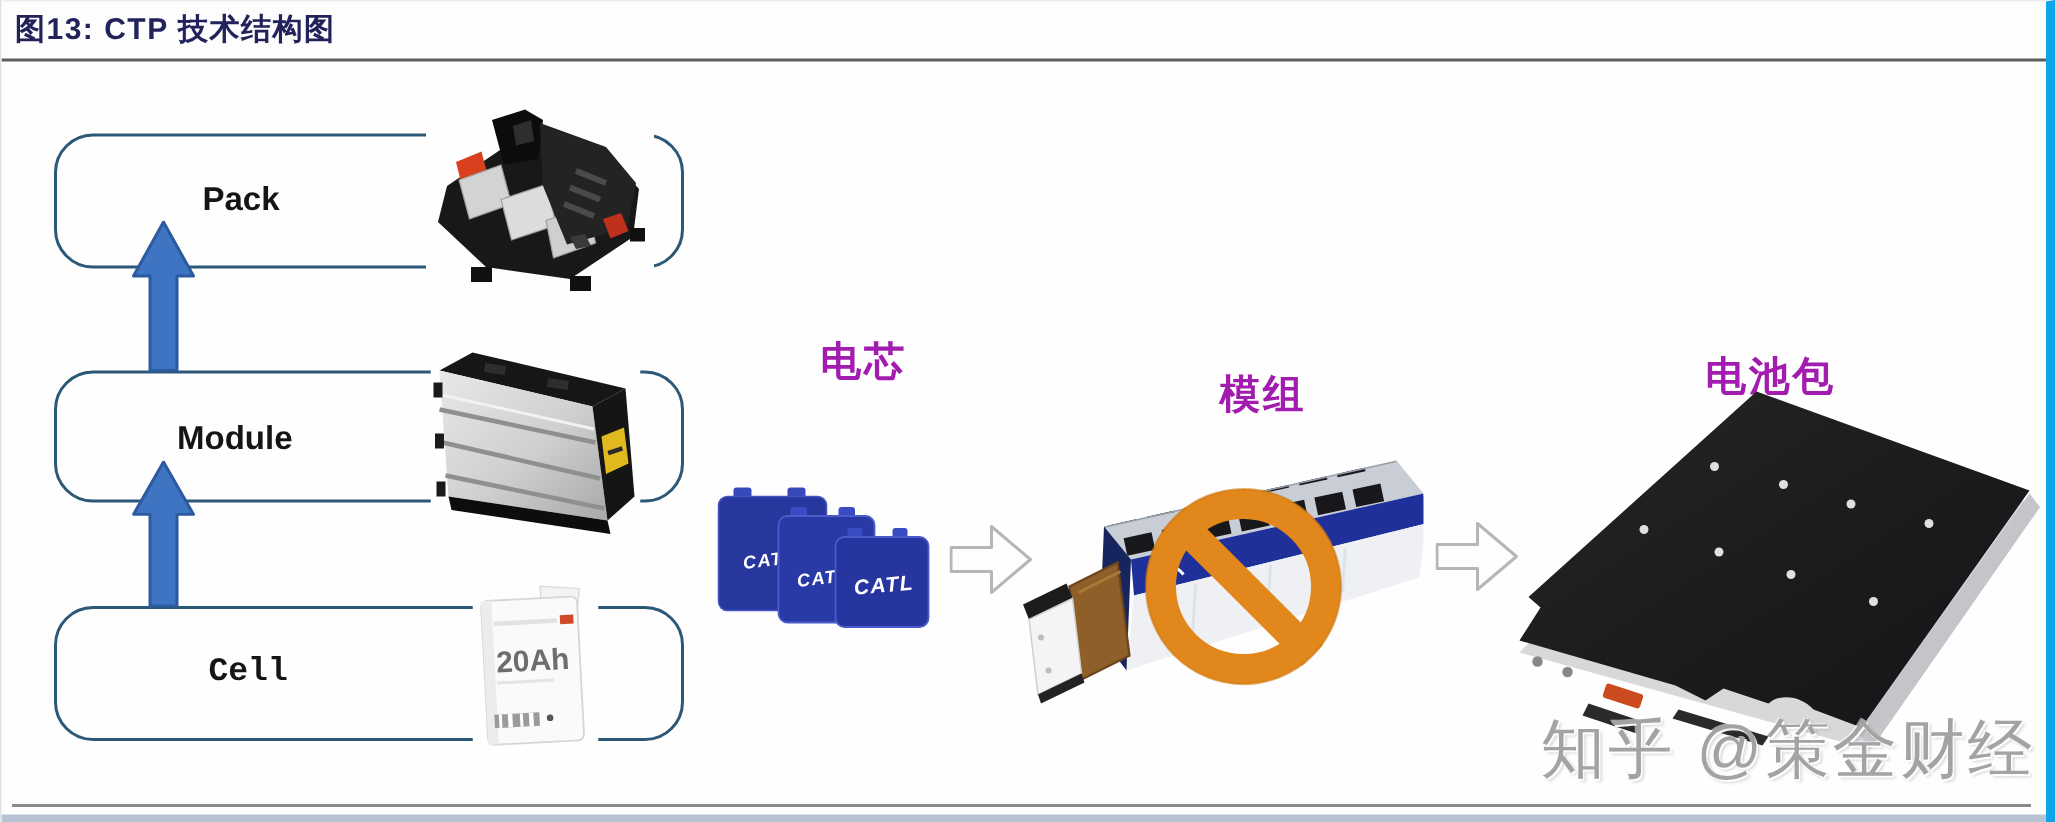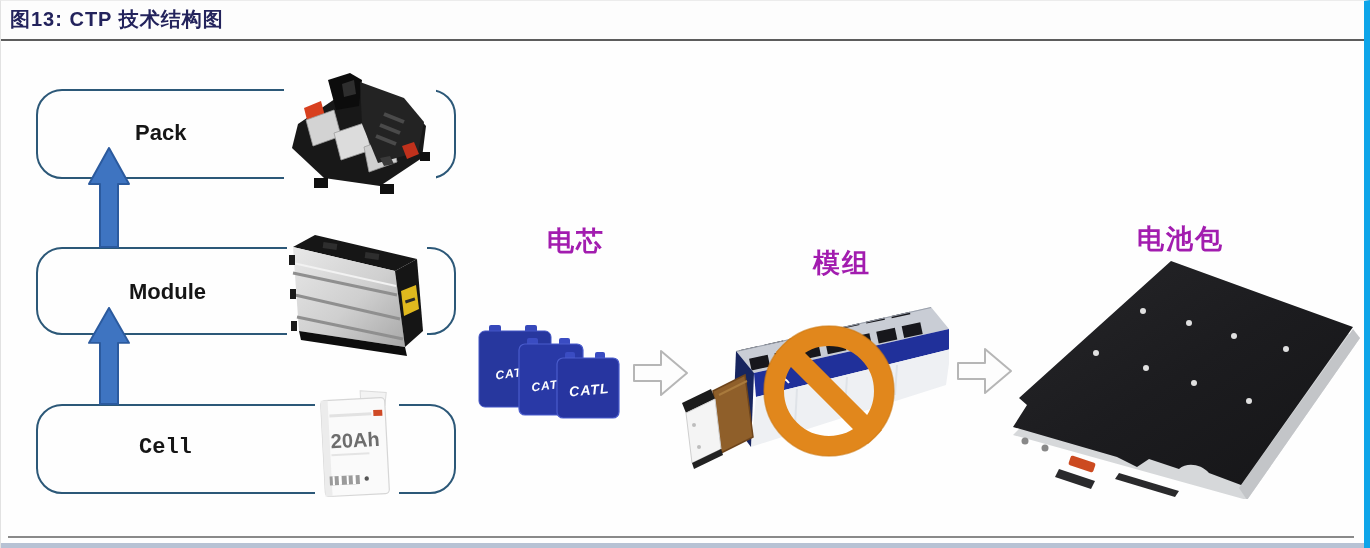--- a/index.html
+++ b/index.html
@@ -21,28 +21,28 @@
     position:absolute; left:35px; width:420px;
     border:2.5px solid #2c5878; border-radius:26px; background:transparent;
   }
   .box-pack   { top:88px;  height:90px; }
   .box-module { top:246px; height:88px; }
   .box-cell   { top:403px; height:90px; }
   .stage-label {
     position:absolute; font-size:22px; font-weight:700; color:#151515;margin-left:48px;
   }
   .lbl-pack   { left:86px; top:119px; }
-  .lbl-module { left:80px; top:278px; }
+  .lbl-module { left:69px; top:278px; }
   .lbl-cell   { left:90px; top:434px;font-family:Liberation Mono, monospace; }
   .cn-label {
     position:absolute; font-size:27px; font-weight:700; color:#a21caf; letter-spacing:2px;
   }
   .cn-cell   { left:546px;  top:222px; }
   .cn-module { left:812px;  top:220px;margin-top:24px; }
-  .cn-pack   { left:1136px; top:220px;text-align:right; }
+  .cn-pack   { left:1136px; top:232px;text-align:right; }
   .abs { position:absolute; }
   .watermark {
     position:absolute; left:1026px; top:470px; z-index:50;
     font-size:43px; font-weight:400; color:#a3a3a3; letter-spacing:2px; white-space:nowrap;
     text-shadow:1px 1px 0 rgba(255,255,255,.95), -1px -1px 0 rgba(255,255,255,.55), 2px 2px 2px rgba(90,90,90,.25);
   }
   .bottom-rule {
     position:absolute; left:7px; right:10px; top:535px; height:2px;
     background:#8a8a8a; box-shadow:0 1px 0 rgba(255,255,255,.8);
   }
@@ -242,17 +242,18 @@
     <circle cx="147" cy="113" r="3" fill="#e0e0e0"></circle>
     <circle cx="195" cy="128" r="3" fill="#e0e0e0"></circle>
     <circle cx="250" cy="146" r="3" fill="#e0e0e0"></circle>
     <circle cx="26" cy="186" r="3.5" fill="#888"></circle>
     <circle cx="46" cy="193" r="3.5" fill="#888"></circle>
     <rect x="70" y="204" width="26" height="10" rx="2" fill="#cc4a20" transform="rotate(18 83 209)"></rect>
     <polygon points="60,214 96,226 92,234 56,222" fill="#2a2a2c"></polygon>
     <polygon points="120,218 180,236 176,242 116,224" fill="#2a2a2c"></polygon>
   </svg>
 
+  <div class="watermark">知乎 @策金财经</div>
 
   <div class="bottom-rule"></div>
   <div class="bottom-bar"></div>
 
 </div>
 
 </body></html>

